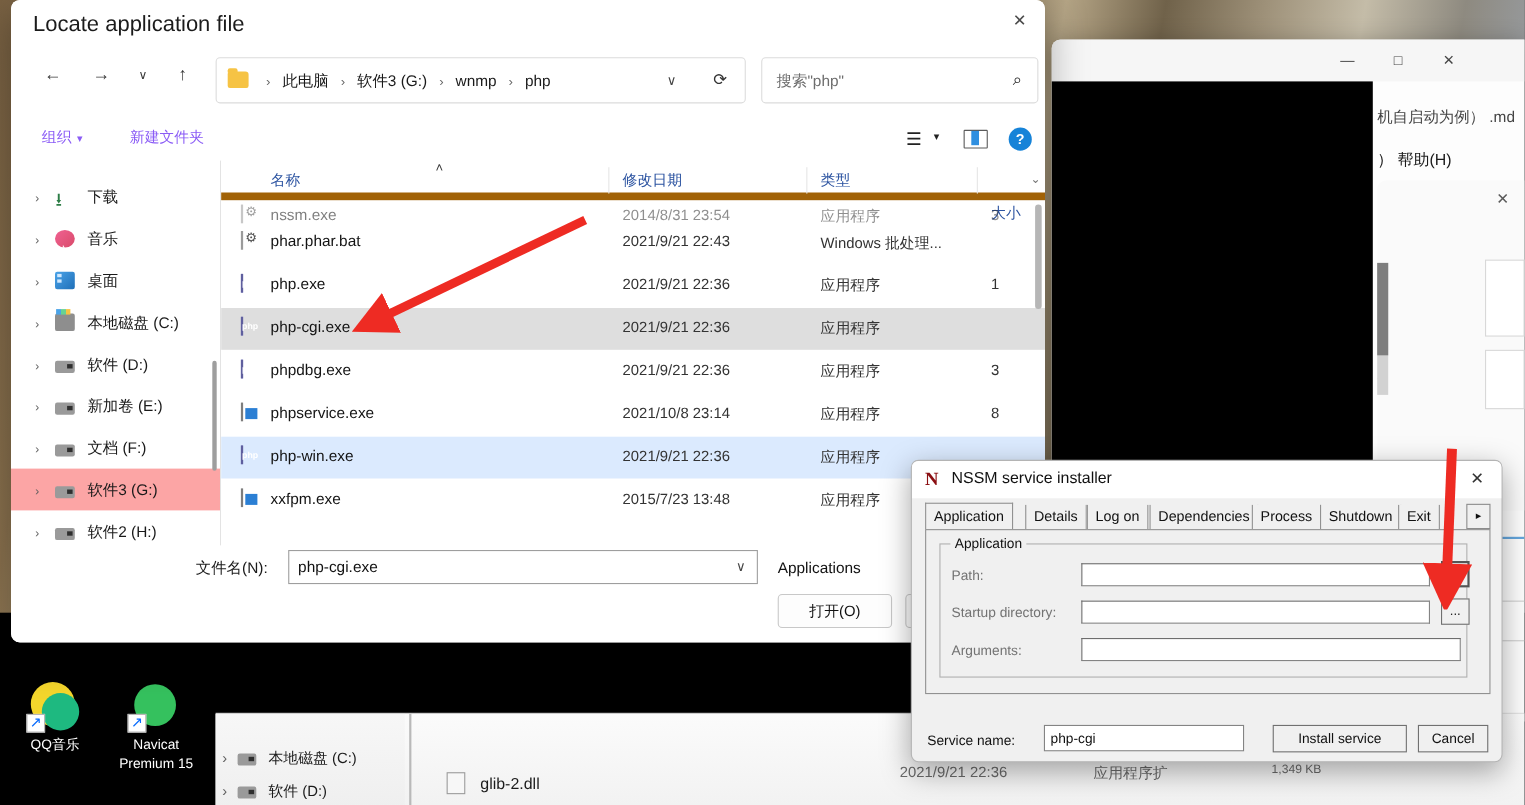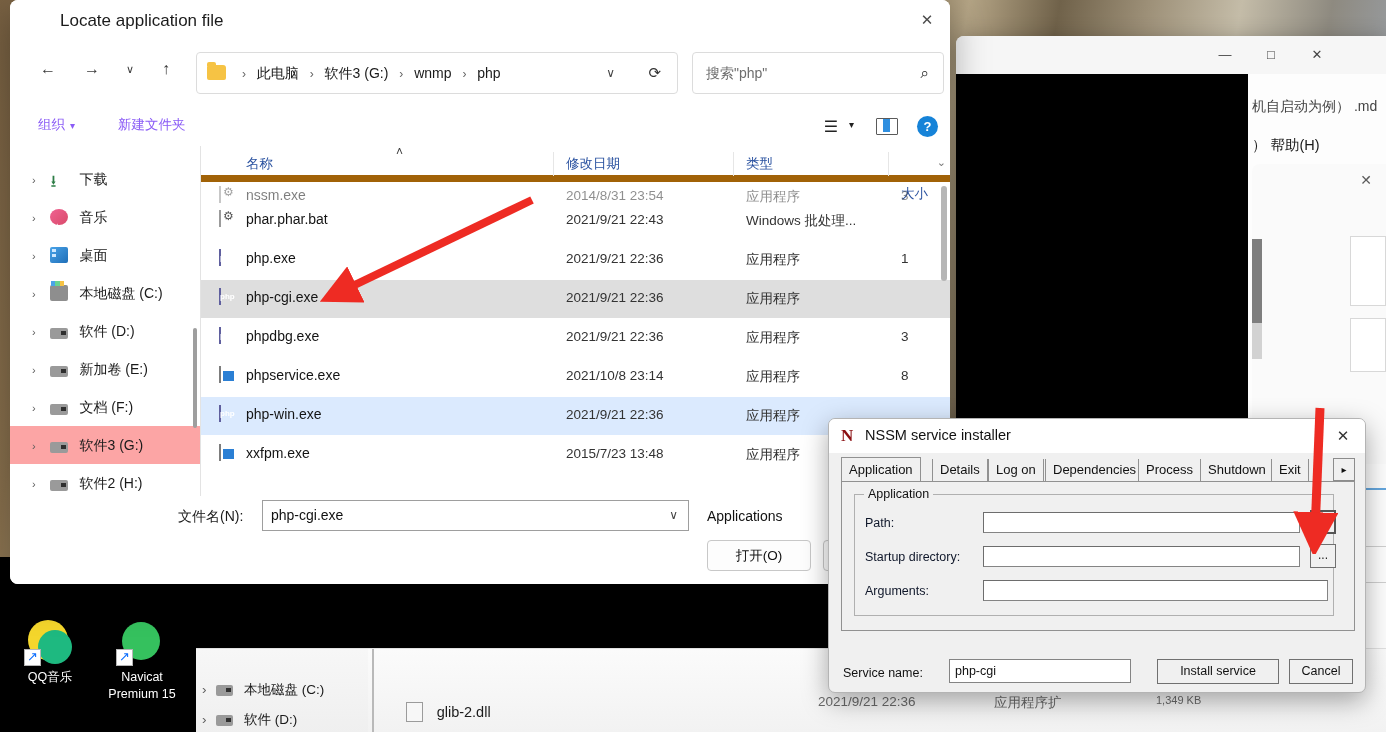--- a/index.html
+++ b/index.html
@@ -73,21 +73,21 @@
   .drv::after { content:""; position:absolute; right:2px; top:3px; width:5px; height:4px; background:#2f2f2f; }
 
   
   #locate-dialog {
     position: absolute; left: 10px; top: 0px; width: 940px; height: 584px;
     background: #fff; border-radius: 8px;
     box-shadow: 0 10px 38px rgba(0,0,0,.38);
     overflow: hidden;
   }
   #locate-titlebar { height: 40px; position: relative; background: #fff; }
-  #locate-title { position: absolute; left: 20px; top: 11px; font-size: 17px; color: #1b1b1b; margin-left: 30px; }
+  #locate-title { position: absolute; left: 20px; top: 11px; font-size: 20px; color: #1b1b1b; }
   #locate-close {
     position: absolute; right: 0; top: 0; width: 46px; height: 40px;
     line-height: 40px; text-align: center; color: #4b4b4b; font-size: 15px;
   }
 
   
   #addr-row { position: absolute; left: 0; top: 40px; width: 940px; height: 58px; }
   .nav-btn { position: absolute; top: 13px; width: 32px; height: 32px;
              color: #3a3a3a; font-size: 16px; line-height: 32px; text-align: center; }
   #addr-box {
@@ -234,21 +234,21 @@
     border: 1px solid #919191; background: #f0f0f0;
   }
   #grp-app {
     position: absolute; left: 12px; top: 12px; width: 480px; height: 122px;
     border: 1px solid #b0b0b0;
   }
   #grp-legend {
     position: absolute; left: 9px; top: -8px; background: #f0f0f0;
     padding: 0 4px; font-size: 12.5px; color: #111;
   }
-  .frm-label { position: absolute; left: 10px; font-size: 12.5px; color: #0f172a; white-space: nowrap; }
+  .frm-label { position: absolute; left: 10px; font-size: 12.5px; color: #737373; white-space: nowrap; }
   .frm-input {
     position: absolute; height: 21px; border: 1px solid #848484;
     border-top-color: #6d6d6d; border-left-color: #6d6d6d; background: #fff;
   }
   .ell-btn {
     position: absolute; width: 26px; height: 24px;
     border: 1px solid #707070; background: #f0f0f0;
     text-align: center; line-height: 20px; font-size: 12px; color: #222;
   }
   .ell-btn.raised { border: 2px solid #555; }

